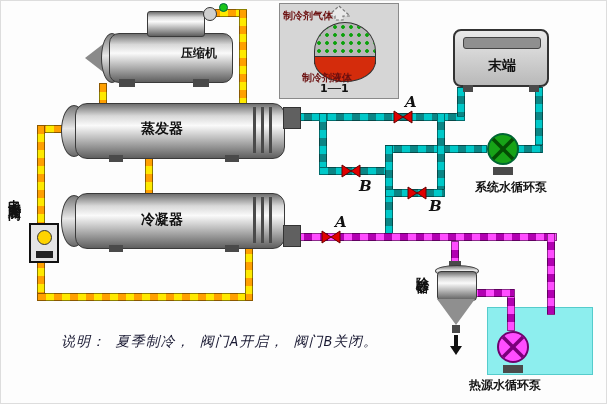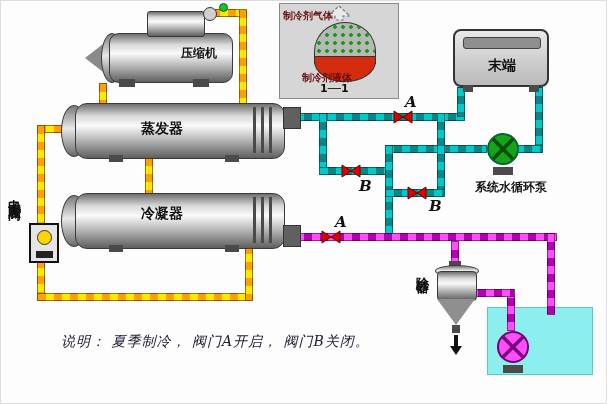--- a/index.html
+++ b/index.html
@@ -113,21 +113,21 @@
   <div class="vlabel" style="left:140px;top:119px;">蒸发器</div>
 
   <div class="cap" style="left:60px;top:194px;width:24px;height:50px;"></div>
   <div class="vessel" style="left:74px;top:192px;width:208px;height:54px;"></div>
   <div class="stripe" style="left:252px;top:196px;height:46px;"></div>
   <div class="stripe" style="left:260px;top:196px;height:46px;"></div>
   <div class="stripe" style="left:268px;top:196px;height:46px;"></div>
   <div class="nozzle" style="left:282px;top:224px;width:16px;height:20px;"></div>
   <div class="foot" style="left:108px;top:244px;width:14px;height:7px;"></div>
   <div class="foot" style="left:224px;top:244px;width:14px;height:7px;"></div>
-  <div class="vlabel" style="left:140px;top:204px;text-align:center;">冷凝器</div>
+  <div class="vlabel" style="left:140px;top:210px;text-align:center;">冷凝器</div>
 
   <div class="vtext" style="left:4px;top:188px;height:92px;">电子膨胀阀</div>
   <div class="abs" style="left:28px;top:222px;width:30px;height:40px;border:2px solid #111;background:#e5e5e5;">
     <div class="abs" style="left:6px;top:5px;width:15px;height:15px;border-radius:50%;background:#ffd400;border:1px solid #333;"></div>
     <div class="abs" style="left:5px;top:26px;width:17px;height:7px;background:#222;"></div>
   </div>
 
   <div class="abs" style="left:452px;top:28px;width:96px;height:58px;border:2px solid #333;border-radius:8px;
               background:linear-gradient(180deg,#e9e9e9,#b9b9b9);text-align:center;">
     <div class="abs" style="left:8px;top:6px;width:78px;height:12px;background:#8f8f8f;border:1px solid #444;border-radius:3px;"></div>
@@ -152,20 +152,21 @@
   <div class="abs" style="left:453px;top:334px;width:4px;height:11px;background:#111;"></div>
   <div class="arrhead" style="left:449px;top:345px;"></div>
   <div class="vtext" style="left:412px;top:266px;height:58px;">除砂器</div>
 
   <svg class="abs" style="left:492px;top:326px;" width="40" height="40" viewBox="0 0 40 40">
     <circle cx="20" cy="20" r="15" fill="#ff4dff" stroke="#6e006e" stroke-width="2"></circle>
     <line x1="10" y1="10" x2="30" y2="30" stroke="#7a007a" stroke-width="3.5"></line>
     <line x1="30" y1="10" x2="10" y2="30" stroke="#7a007a" stroke-width="3.5"></line>
   </svg>
   <div class="foot" style="left:502px;top:364px;width:20px;height:8px;"></div>
+  <div class="smlabel" style="left:468px;top:376px;">热源水循环泵</div>
 
   <svg class="abs" style="left:392px;top:109px;" width="20" height="14" viewBox="0 0 20 14">
     <polygon points="1,1 1,13 10,7" fill="#e00000" stroke="#600" stroke-width="1"></polygon>
     <polygon points="19,1 19,13 10,7" fill="#e00000" stroke="#600" stroke-width="1"></polygon>
   </svg>
   <div class="ablabel" style="left:404px;top:92px;">A</div>
 
   <svg class="abs" style="left:340px;top:163px;" width="20" height="14" viewBox="0 0 20 14">
     <polygon points="1,1 1,13 10,7" fill="#e00000" stroke="#600" stroke-width="1"></polygon>
     <polygon points="19,1 19,13 10,7" fill="#e00000" stroke="#600" stroke-width="1"></polygon>
@@ -177,15 +178,15 @@
     <polygon points="19,1 19,13 10,7" fill="#e00000" stroke="#600" stroke-width="1"></polygon>
   </svg>
   <div class="ablabel" style="left:428px;top:196px;">B</div>
 
   <svg class="abs" style="left:320px;top:229px;" width="20" height="14" viewBox="0 0 20 14">
     <polygon points="1,1 1,13 10,7" fill="#e00000" stroke="#600" stroke-width="1"></polygon>
     <polygon points="19,1 19,13 10,7" fill="#e00000" stroke="#600" stroke-width="1"></polygon>
   </svg>
   <div class="ablabel" style="left:334px;top:212px;">A</div>
 
-  <div class="note" style="left:60px;top:332px;">说明：  夏季制冷， 阀门A开启， 阀门B关闭。</div>
+  <div class="note" style="left:60px;top:332px;font-family:Liberation Mono, monospace;">说明：  夏季制冷， 阀门A开启， 阀门B关闭。</div>
 
 </div>
 
 </body></html>

